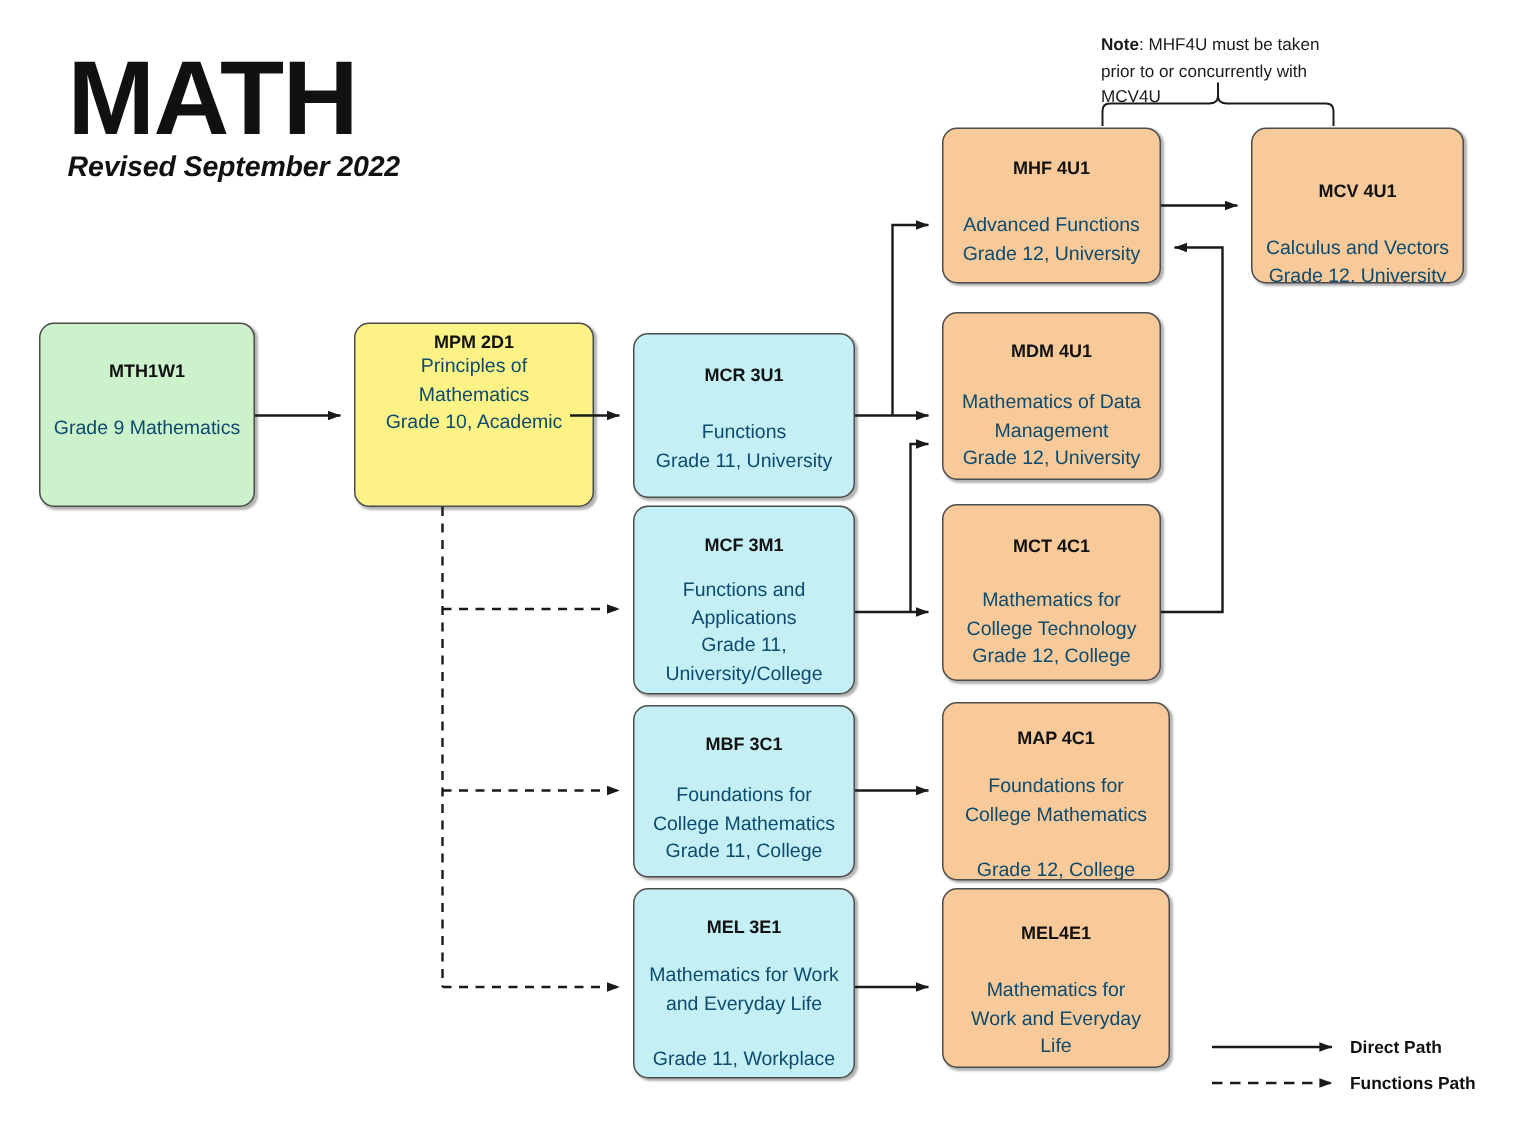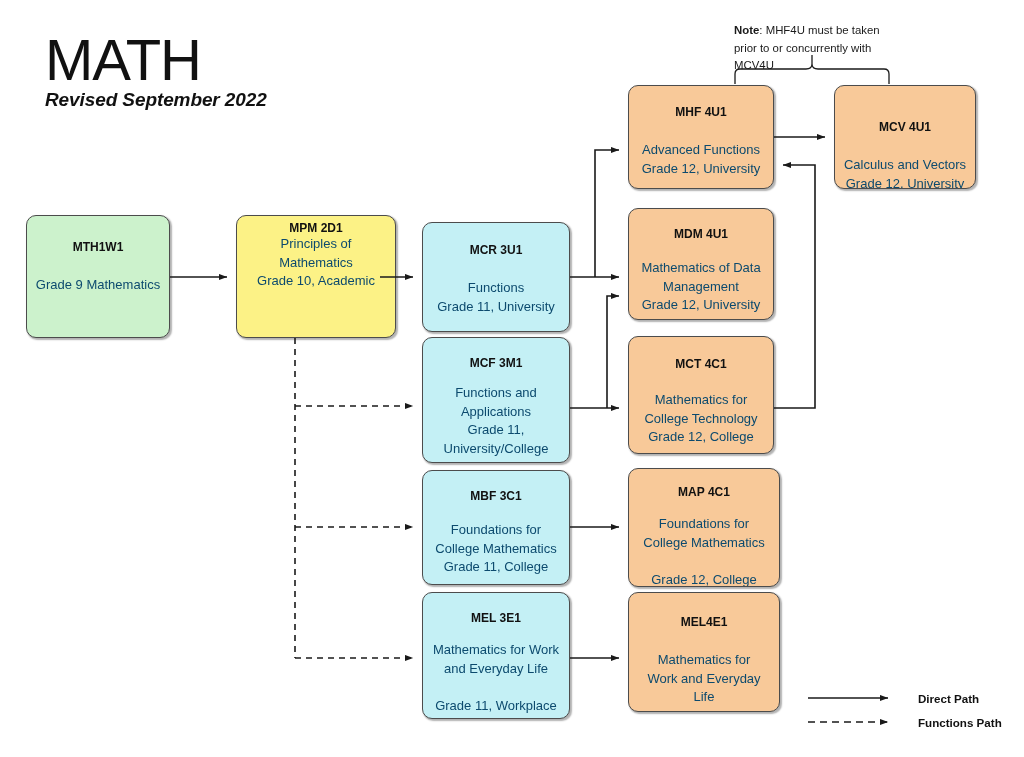--- a/index.html
+++ b/index.html
@@ -24,22 +24,22 @@
   }
 
   
   #title-block {
     position: absolute;
     left: 45px;
     top: 32px;
     width: 300px;
   }
   #title-main {
-    font-size: 58px;
-    font-weight: normal;
+    font-size: 70px;
+    font-weight: bold;
     letter-spacing: -1px;
     line-height: 0.95;
     color: #111111;
   }
   #title-sub {
     font-size: 19px;
     font-weight: bold;
     font-style: italic;
     color: #111111;
     margin-top: 2px;
@@ -105,21 +105,21 @@
   }
   .legend-row {
     display: flex;
     align-items: center;
     height: 24px;
   }
   .legend-label {
     font-size: 11.6px;
     font-weight: bold;
     color: #111111;
-    margin-left: 20px;
+    margin-left: 2px;
     white-space: nowrap;
   }
 </style>
 </head>
 <body>
 
 <div id="stage">
 
   <div id="title-block">
     <div id="title-main">MATH</div>

